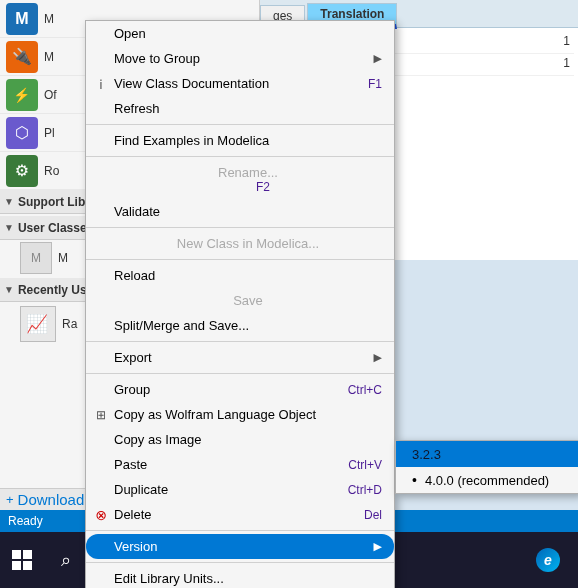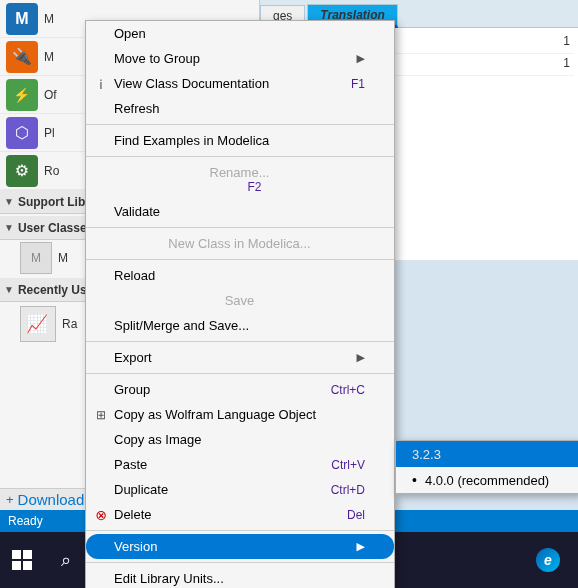--- a/index.html
+++ b/index.html
@@ -144,24 +144,23 @@
       font-size: 12px;
       border: 1px solid #b0c8d8;
       border-bottom: none;
       background: #f0f0f0;
       margin-right: 2px;
       cursor: pointer;
       color: #333;
     }
 
     .tab.active {
-      background: #0ea5e9;
-      border-bottom: 3px solid #1d4ed8;
+      background: #7dd3fc;
+      border-bottom: 5px solid #1d4ed8;
       font-weight: 600;
-      font-style: italic;
     }
 
     .right-content {
       background: #fff;
       height: calc(100% - 28px);
       padding: 4px;
     }
 
     .right-row {
       display: flex;
@@ -184,21 +183,21 @@
       width: 310px;
       background: #f5f5f5;
       border: 1px solid #b0b0b0;
       box-shadow: 3px 3px 8px rgba(0,0,0,0.3);
       z-index: 100;
     }
 
     .menu-item {
       display: flex;
       align-items: center;
-      padding: 5px 29px 5px 28px;
+      padding: 5px 12px 5px 28px;
       cursor: pointer;
       position: relative;
       min-height: 24px;
     }
 
     .menu-item:hover, .menu-item.highlighted {
       background: #0078d4;
       color: #fff;
       border-radius: 12px;
     }
@@ -268,21 +267,21 @@
       display: flex;
       align-items: center;
       padding: 5px 16px;
       cursor: pointer;
       min-height: 26px;
       font-size: 13px;
     }
 
     .submenu-item.highlighted {
       background: #0078d4;
-      color: #e5e5e5;
+      color: #0f172a;
     }
 
     .submenu-item .bullet {
       margin-right: 8px;
       font-size: 14px;
     }
 
     
     .bottom-bar {
       position: absolute;

